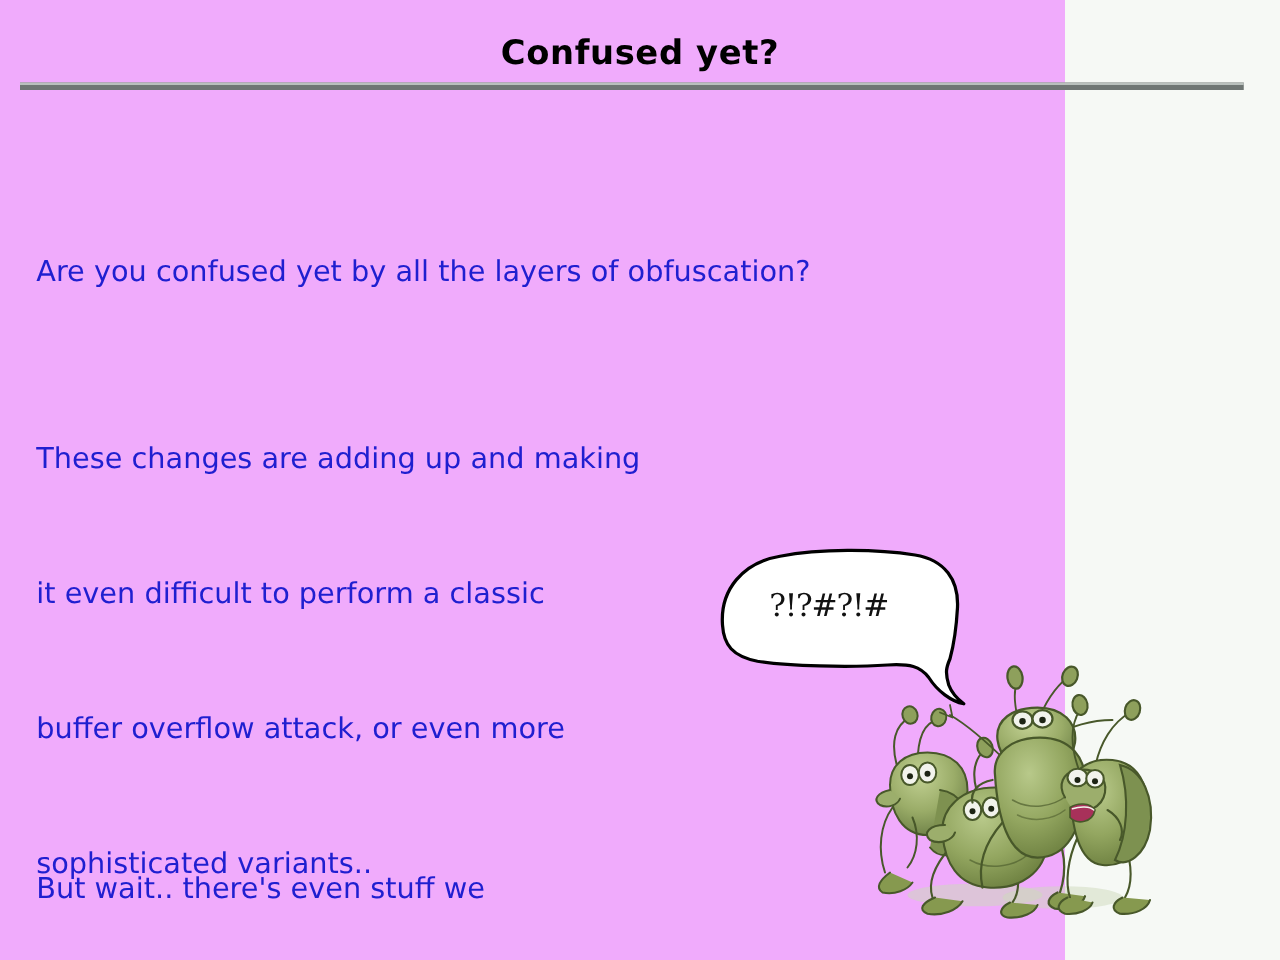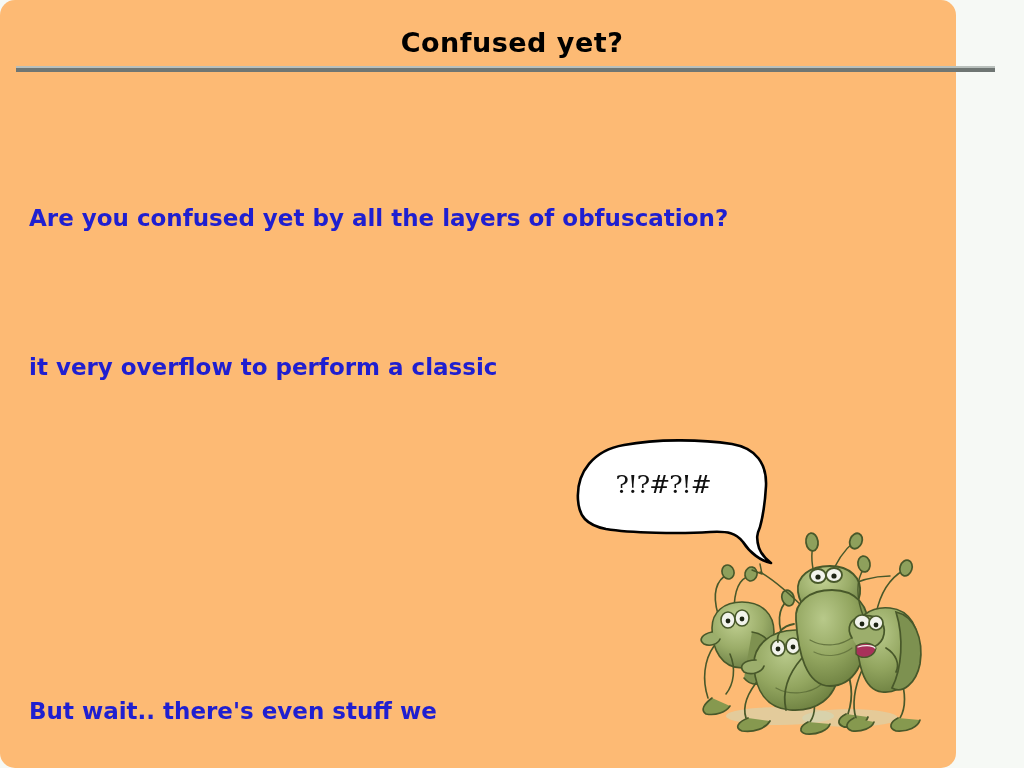--- a/index.html
+++ b/index.html
@@ -9,24 +9,23 @@
   }
   body {
     width: 1024px;
     height: 768px;
     background: #f6f9f5;
     font-family: "DejaVu Sans", sans-serif;
     overflow: hidden;
   }
   .slide {
     position: relative;
-    width: 956px;
+    width: 852px;
     height: 768px;
-    background: #fdba74;
-    border-radius: 15px;
+    background: #f0abfc;
   }
 
   
   .slide-title {
     position: absolute;
     left: 0;
     top: 26px;
     width: 1024px;
     text-align: center;
     font-family: "DejaVu Sans", sans-serif;
@@ -48,21 +47,21 @@
     box-sizing: border-box;
   }
 
   
   .body-text {
     position: absolute;
     left: 29px;
     color: #1f1fd0;
     font-family: "DejaVu Sans", sans-serif;
     font-size: 23px;
-    font-weight: bold;
+    font-weight: normal;
     line-height: 36px;
     white-space: pre;
   }
   #para-1 { top: 128px; }
   #para-2 { top: 200px; }
   #para-3 { top: 277px; }
   #para-4 { top: 621px; }
   .body-text .line { display: block; height: 36px; }
 
   
@@ -113,21 +112,24 @@
 
   <div class="slide-title">Confused yet?</div>
   <div class="title-rule"></div>
 
   <div class="body-text" id="para-1">
     <span class="line">Are you confused yet by all the layers of obfuscation?</span>
   </div>
 
 
   <div class="body-text" id="para-3">
-    <span class="line">it very overflow to perform a classic</span>
+    <span class="line">These changes are adding up and making</span>
+    <span class="line">it even difficult to perform a classic</span>
+    <span class="line">buffer overflow attack, or even more</span>
+    <span class="line">sophisticated variants..</span>
   </div>
 
   <div class="body-text" id="para-4">
     <span class="line">But wait.. there's even stuff we</span>
     
   </div>
 
   <div class="speech-bubble-wrap">
     <svg width="230" height="140" viewBox="0 0 230 140">
       <path d="M 18 70

